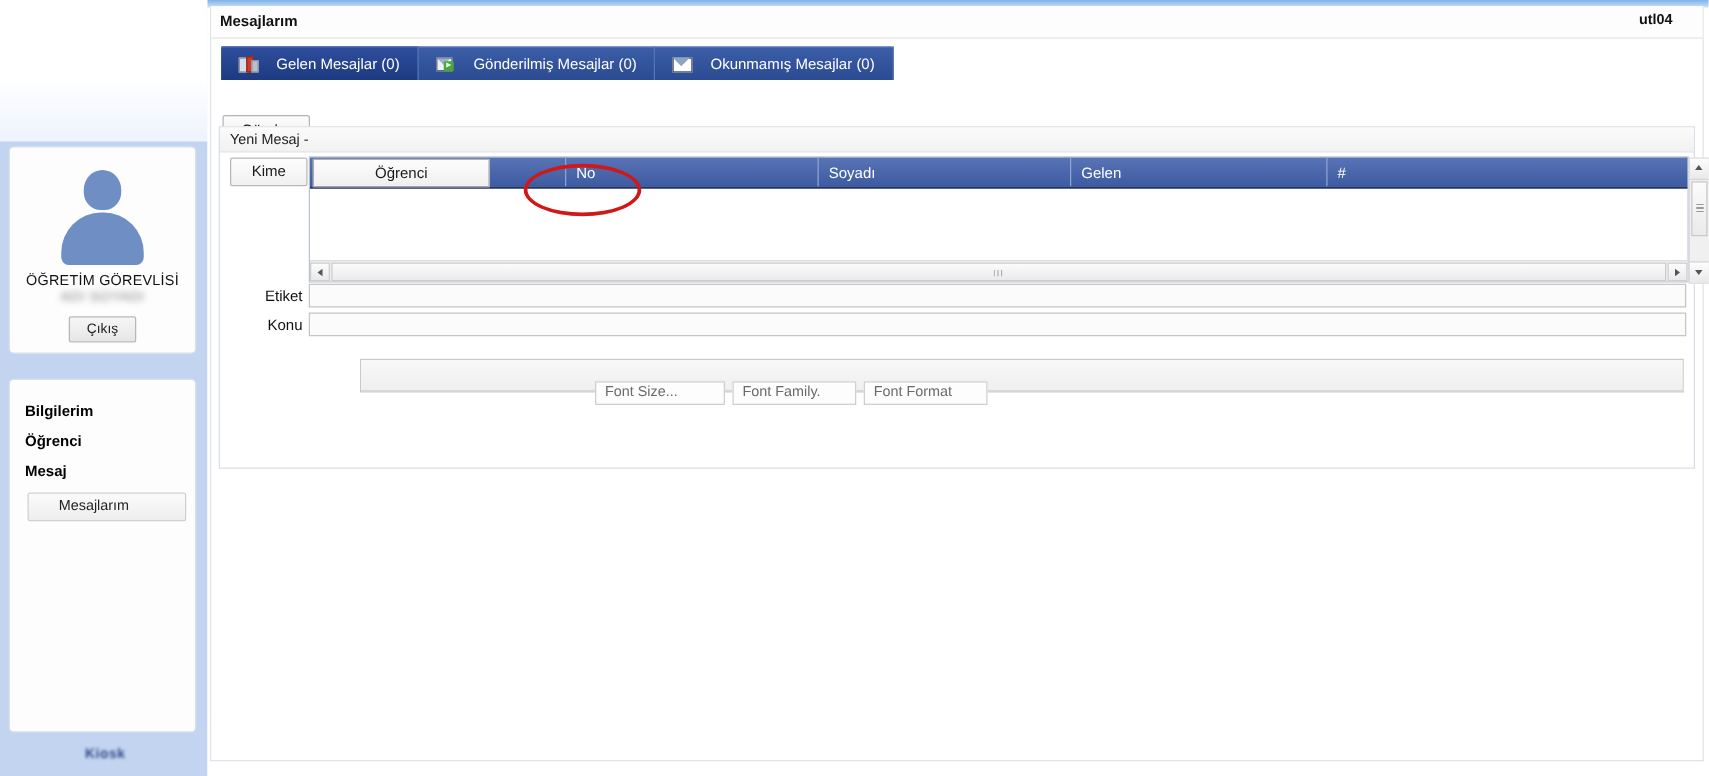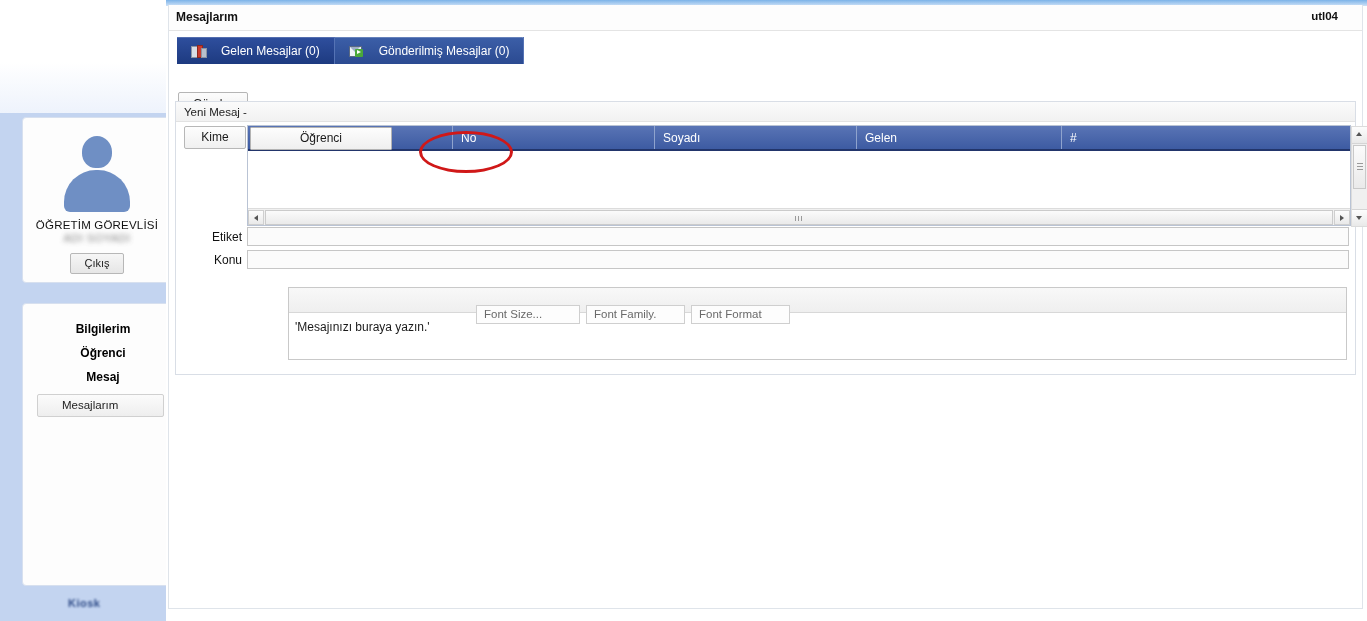--- a/index.html
+++ b/index.html
@@ -33,21 +33,21 @@
   }
   #left-top-fill:after{
     content:"";
     position:absolute;
     left:0; top:0; right:0; bottom:0;
     background: linear-gradient(to bottom, #ffffff 0%, #ffffff 55%, #eef3fc 100%);
   }
 
   .panel-box {
     position: absolute;
-    left: 22px;
+    left: 7px;
     width: 150px;
     background: #fdfdfd;
     border: 1px solid #d7e0ef;
     border-radius: 4px;
     box-sizing: border-box;
   }
   #user-panel {
     top: 117px;
     height: 166px;
     text-align: center;
@@ -104,21 +104,20 @@
     height: 283px;
     padding: 13px 0 0 0;
   }
   .nav-item {
     font-weight: bold;
     font-size: 12px;
     color: #000;
     padding: 0 0 0 12px;
     line-height: 24px;
     cursor: pointer;
-    text-align: center;
   }
   #nav-sub {
     margin: 5px 7px 0 14px;
     border: 1px solid #d0d0d0;
     background: linear-gradient(to bottom,#fbfbfb,#eeeeee);
     border-radius: 2px;
   }
   #nav-sub .sub-item {
     font-size: 11.5px;
     color: #222;
@@ -601,20 +600,26 @@
         </span>
         <span>Gelen Mesajlar (0)</span>
       </div>
       <div class="tab">
         <span class="tab-icon icon-sent">
           <span class="env"></span>
             <span class="arrow"></span>
         </span>
         <span>Gönderilmiş Mesajlar (0)</span>
       </div>
+      <div class="tab">
+        <span class="tab-icon icon-unread">
+          <span class="env2"></span>
+        </span>
+        <span>Okunmamış Mesajlar (0)</span>
+      </div>
     </div>
 
     <div id="gonder-button">Gönder</div>
 
     <div id="message-panel">
       <div id="message-panel-header">Yeni Mesaj -</div>
 
       <div class="form-row" style="position:relative;height:110px;">
         <div id="kime-label">Kime</div>
 
@@ -653,19 +658,18 @@
         <div class="field-label">Konu</div>
         <input class="field-input" type="text" value="" style="">
       </div>
 
       <div id="editor">
         <div id="editor-toolbar">
           <div class="tool-select" id="tool-font-size">Font Size...</div>
           <div class="tool-select" id="tool-font-family">Font Family.</div>
           <div class="tool-select" id="tool-font-format">Font Format</div>
         </div>
-        <div id="editor-body">'Mesajınızı buraya yazın.'</div>
       </div>
     </div>
 
     <div id="annotation-ellipse"></div>
   </div>
 </div>
 
 </body></html>

